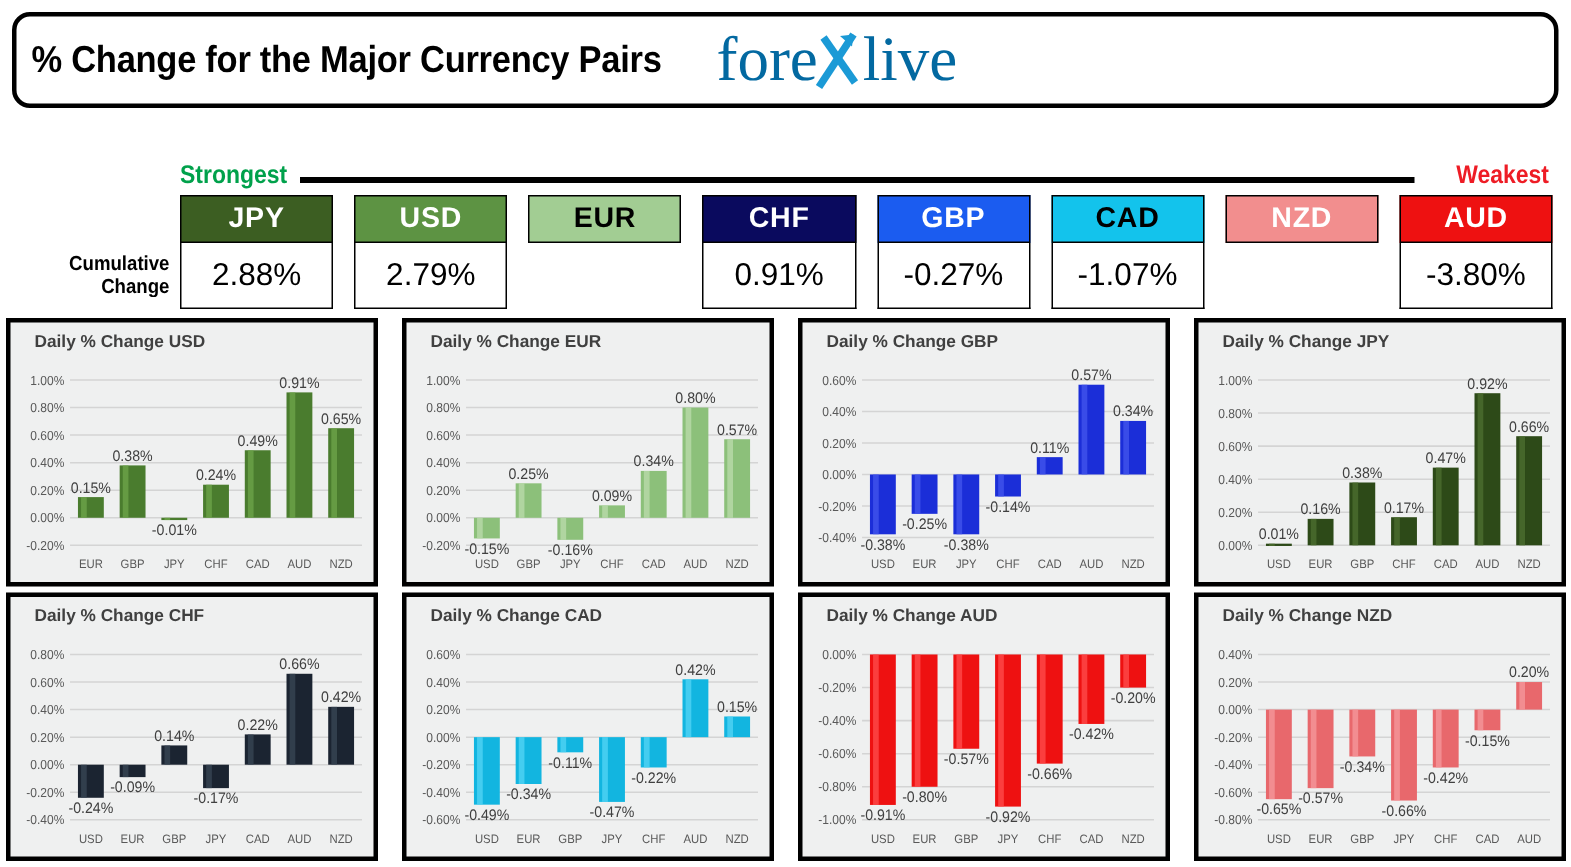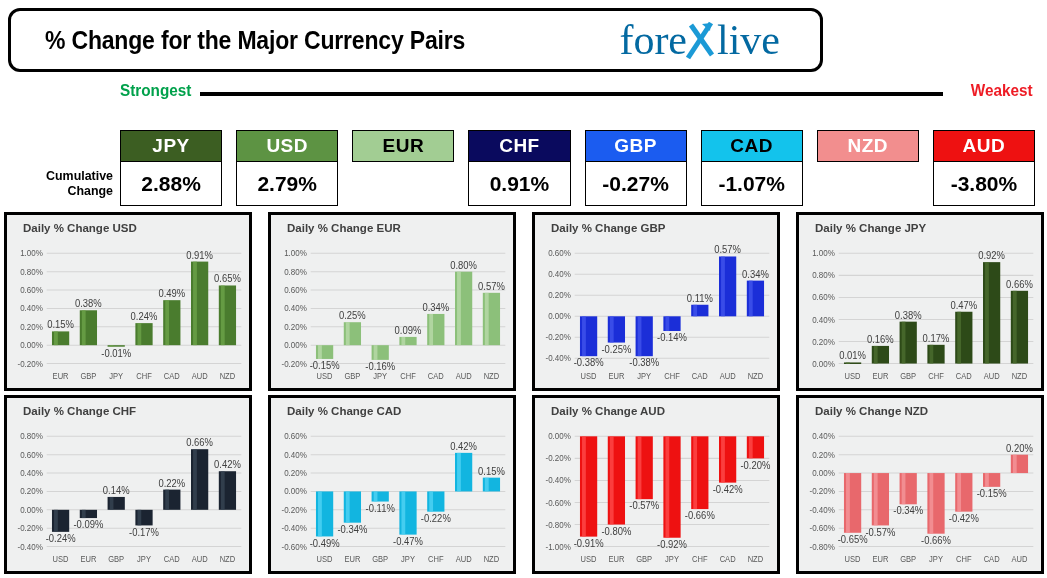--- a/index.html
+++ b/index.html
@@ -7,25 +7,25 @@
     width: 1047px; height: 578px;
     background: #ffffff;
     font-family: "Liberation Sans", sans-serif;
     overflow: hidden;
   }
   .page { position: relative; width: 1047px; height: 578px; }
 
   
   .title-bar {
     position: absolute; left: 8px; top: 8px;
-    width: 815px; height: 64px;
+    width: 1031px; height: 64px;
     border: 3px solid #000; border-radius: 12px;
     background: #fff;
-    display: flex; align-items: center; justify-content: space-between;
-    padding: 0 34px;
+    display: flex; align-items: center; justify-content: flex-start;
+    padding: 0 10px;
   }
   .title-text {
     font-family: "Liberation Sans Narrow", "Liberation Sans", sans-serif;
     font-size: 25px; font-weight: bold; color: #000;
     letter-spacing: -0.2px;
     transform: scaleX(0.92); transform-origin: left center;
   }
   .logo {
     display: flex; align-items: center;
     font-family: "Liberation Serif", serif;
@@ -33,21 +33,21 @@
     position: relative; padding-right: 6px;
   }
   .logo .logo-x {
     position: relative; display: inline-block;
     width: 30px; height: 42px;
   }
   .logo .logo-x svg { position: absolute; left: -2px; top: -6px; }
 
   
   .rank-strip {
-    position: absolute; left: 0; top: 79px; width: 1047px; height: 28px;
+    position: absolute; left: 0; top: 105px; width: 1047px; height: 28px;
     display: flex; align-items: center;
   }
   .rank-strongest {
     position: absolute; left: 120px; top: 2px;
     font-family: "Liberation Sans Narrow", "Liberation Sans", sans-serif;
     font-size: 17px; font-weight: bold; color: #00a14b;
     transform: scaleX(0.9); transform-origin: left center;
   }
   .rank-weakest {
     position: absolute; right: 14px; top: 2px;
@@ -77,21 +77,21 @@
   .cum-head {
     height: 32px; border: 1px solid #000;
     display: flex; align-items: center; justify-content: center;
     font-family: "Liberation Sans Narrow", "Liberation Sans", sans-serif;
     font-size: 19px; font-weight: bold; letter-spacing: 0.5px;
   }
   .cum-val {
     height: 44px; border: 1px solid #000; border-top: none; background: #fff;
     display: flex; align-items: center; justify-content: center;
     font-family: "Liberation Sans Narrow", "Liberation Sans", sans-serif;
-    font-size: 21px; font-weight: bold; color: #000;
+    font-size: 21px; font-weight: normal; color: #000;
     transform: none;
   }
 
   
   .charts {
     position: absolute; left: 4px; top: 212px;
     width: 1040px; height: 362px;
     display: grid;
     grid-template-columns: repeat(4, 1fr);
     grid-template-rows: repeat(2, 1fr);

